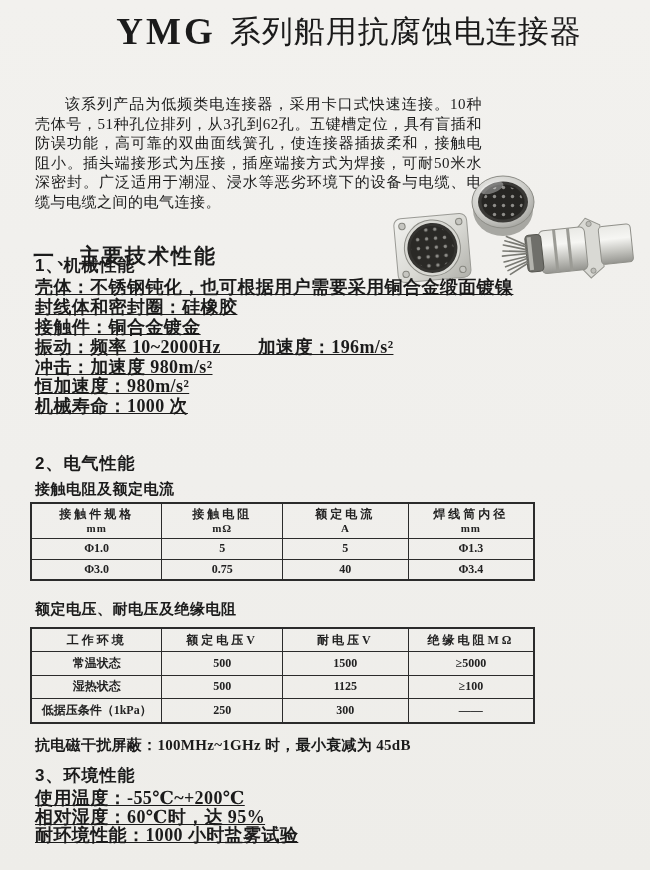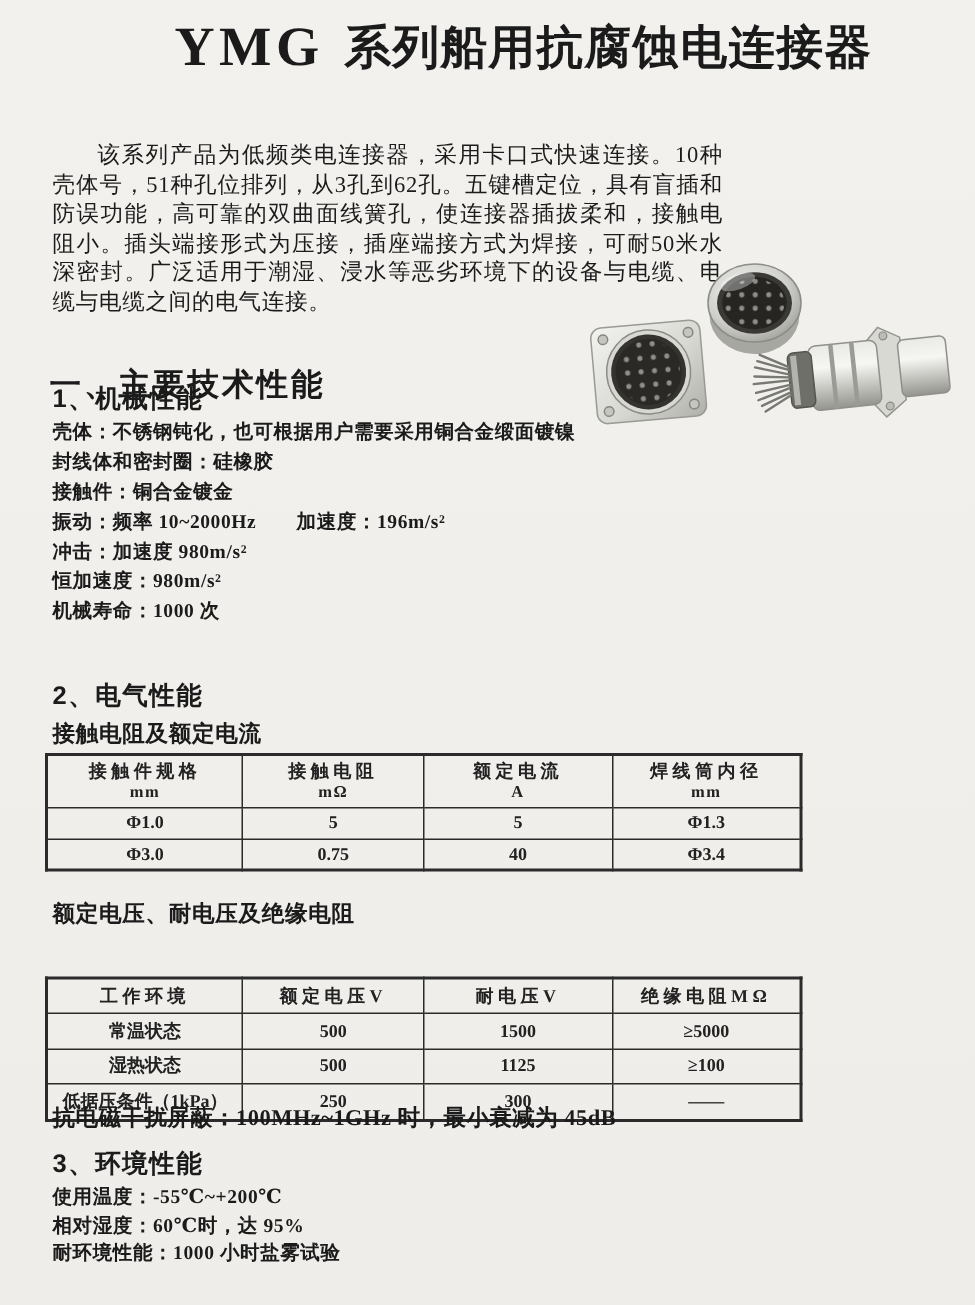--- a/index.html
+++ b/index.html
@@ -4,51 +4,51 @@
 <style>
   html,body{margin:0;padding:0;background:#e9e8e5;}
   .page{
     position:relative;width:650px;height:870px;margin:0 auto;
     background:linear-gradient(180deg,#f2f1ee 0%,#f0efec 55%,#eeede9 100%);
     font-family:"Liberation Serif","DejaVu Serif",serif;
     color:#1b1b1b;overflow:hidden;
   }
   .title-row{position:absolute;top:10px;left:0;width:100%;text-align:center;white-space:nowrap;}
   .title-en{font-family:"Liberation Serif","DejaVu Serif",serif;font-size:37px;font-weight:700;letter-spacing:3px;vertical-align:middle;margin-left:48px;}
-  .title-zh{font-family:"Liberation Sans","DejaVu Sans",sans-serif;font-size:31px;font-weight:700;margin-left:14px;vertical-align:middle;letter-spacing:1px;}
+  .title-zh{font-family:"Liberation Sans","DejaVu Sans",sans-serif;font-size:31px;font-weight:400;margin-left:14px;vertical-align:middle;letter-spacing:1px;}
   .intro{
     position:absolute;left:35px;top:95px;width:447px;
     font-size:15px;line-height:19.5px;font-weight:400;
     text-align:justify;text-indent:2em;letter-spacing:0.5px;
   }
   .photos{position:absolute;left:386px;top:166px;width:256px;height:168px;}
   .h-main{
     position:absolute;left:33px;top:224px;
     font-family:"Liberation Sans","DejaVu Sans",sans-serif;
     font-size:21px;font-weight:900;letter-spacing:2px;margin-top:18px;
   }
   .h-sub{
     position:absolute;left:35px;
     font-family:"Liberation Sans","DejaVu Sans",sans-serif;
     font-size:17px;font-weight:900;letter-spacing:1px;
   }
   .h-mech{top:254px;} .h-elec{top:452px;} .h-env{top:764px;}
-  .spec-list{position:absolute;left:35px;font-size:13px;font-weight:700;letter-spacing:0.4px;}
+  .spec-list{position:absolute;left:35px;font-size:18px;font-weight:700;letter-spacing:0.4px;text-decoration:underline;}
   .mech-list{top:278px;}
   .mech-list div{height:19.9px;line-height:19.9px;}
   .env-list{top:789px;}
   .env-list div{height:18.6px;line-height:18.6px;}
   .table-caption{position:absolute;left:35px;font-size:15px;font-weight:700;letter-spacing:0.5px;}
   .cap1{top:480px;} .cap2{top:600px;}
   .emi-note{position:absolute;left:35px;top:736px;font-size:15px;font-weight:700;letter-spacing:0.3px;}
   table.spec{
     position:absolute;left:30px;width:505px;border-collapse:collapse;table-layout:fixed;
     border:2px solid #2b2b2b;background:transparent;
   }
-  .t1{top:502px;} .t2{top:627px;margin-top:24px;}
+  .t1{top:502px;} .t2{top:627px;}
   table.spec th,table.spec td{
     border:1px solid #2b2b2b;text-align:center;vertical-align:middle;
     font-size:12px;font-weight:700;padding:0;color:#222;
   }
   table.spec col.c1{width:26%;} table.spec col.c2{width:24%;}
   table.spec col.c3{width:25%;} table.spec col.c4{width:25%;}
   .t1 th{height:34px;} .t1 td{height:19.5px;}
   .t2 th{height:22px;letter-spacing:3px;} .t2 td{height:22.5px;}
   .th-name{font-size:12px;letter-spacing:3px;line-height:15px;}
   .th-unit{font-size:11px;font-weight:700;letter-spacing:1px;line-height:13px;}

